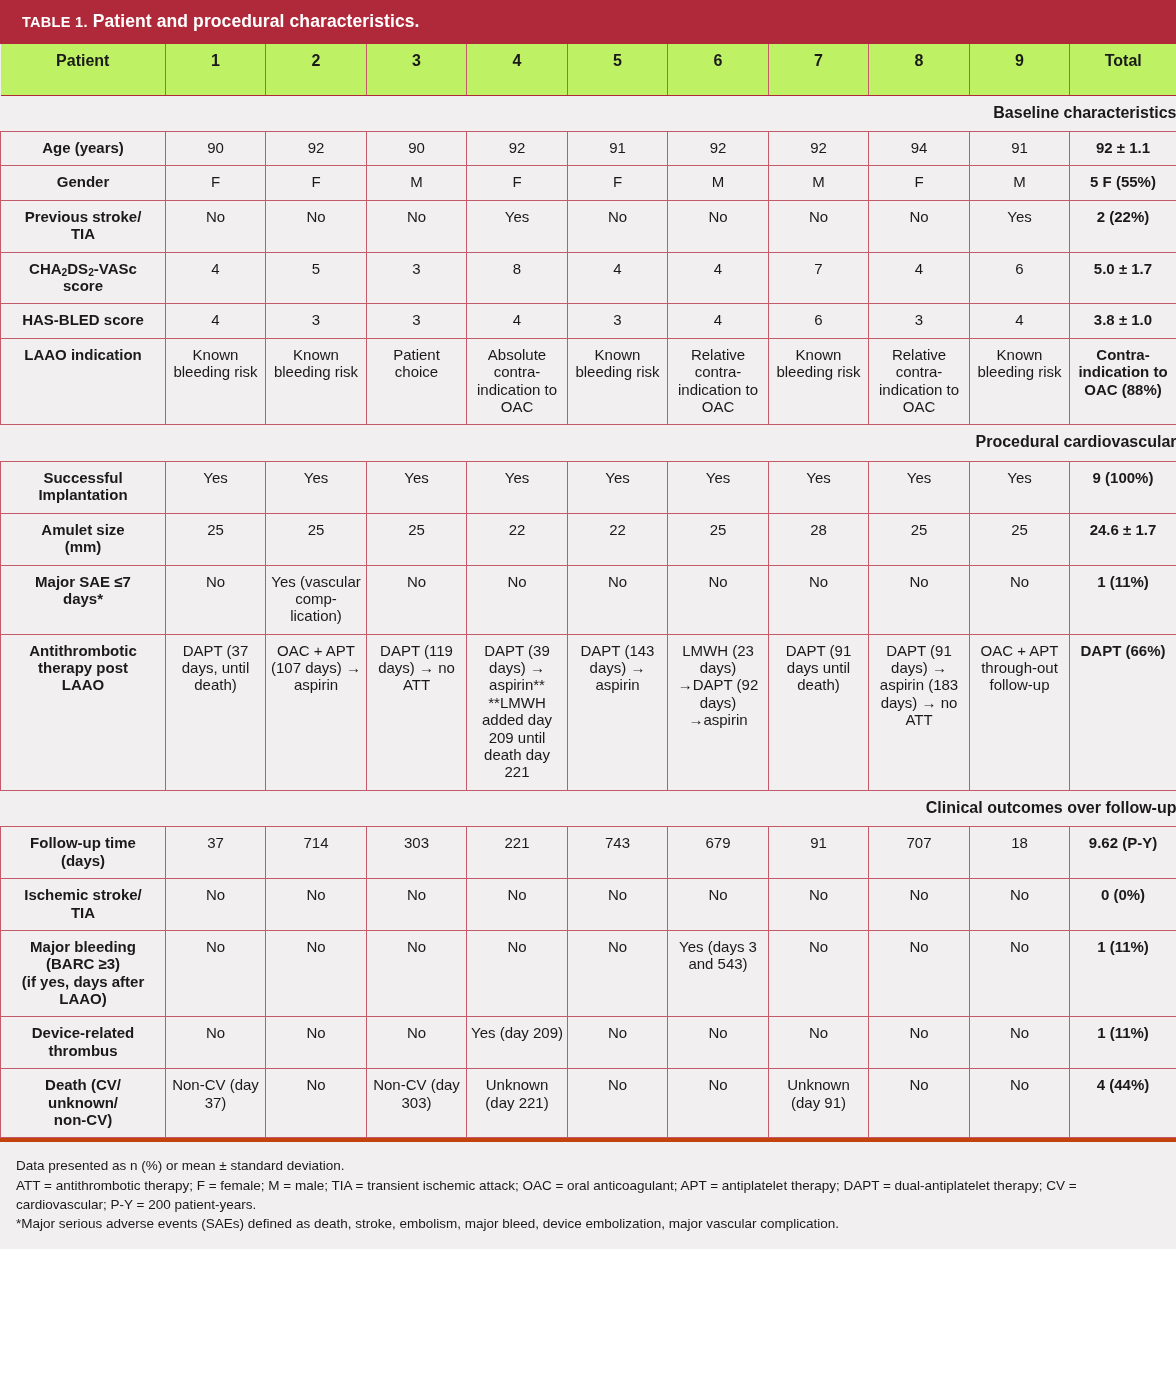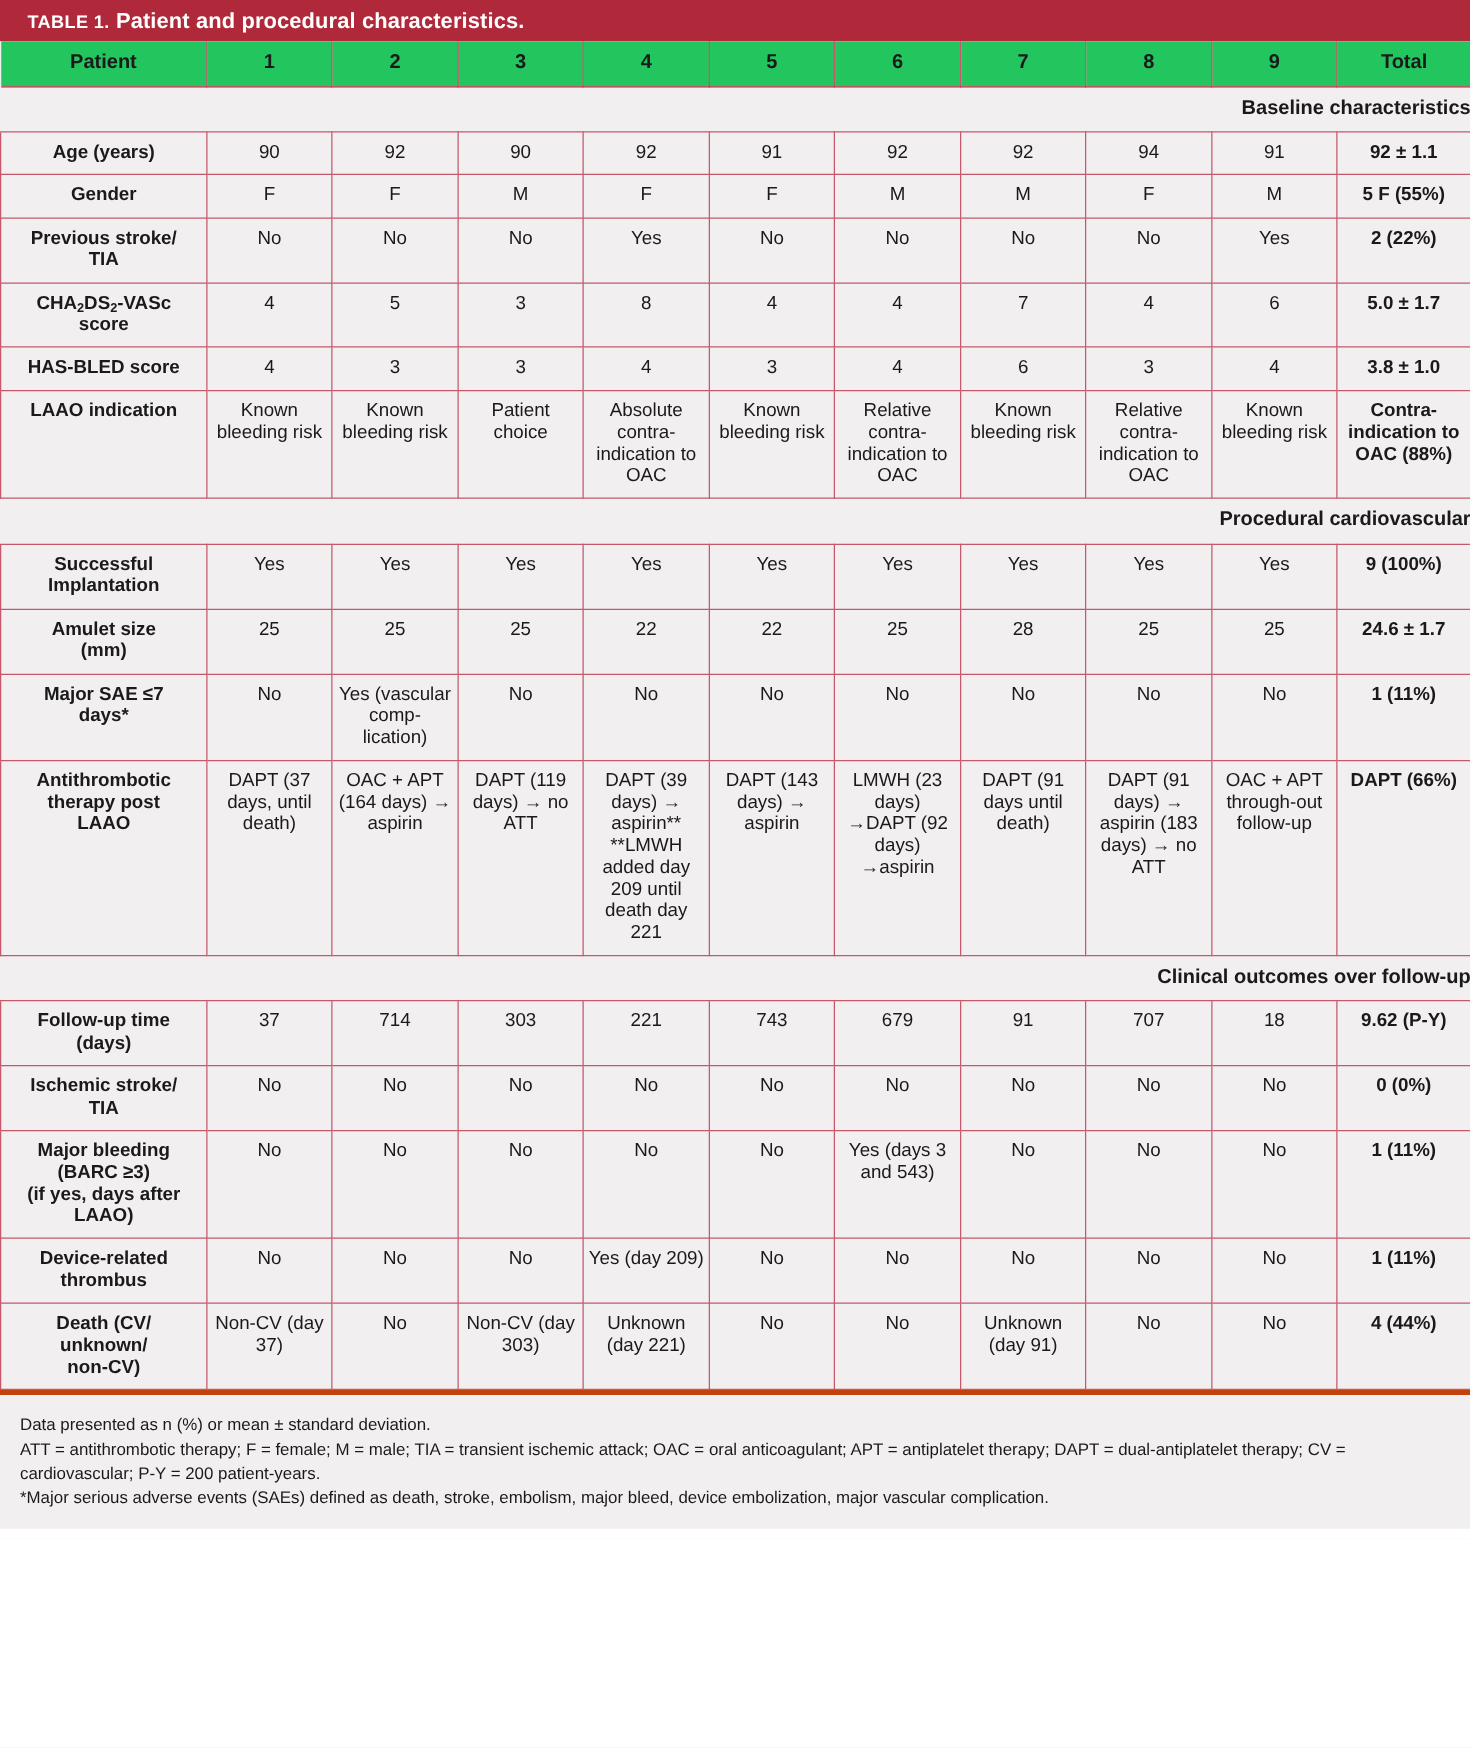--- a/index.html
+++ b/index.html
@@ -18,21 +18,21 @@
     width: 1176px;
     box-sizing: border-box;
     background: #f2eff0;
     position: relative;
   }
 
   
   .title-bar {
     background: #b22234;
     background: #b0293a;
-    height: 33px;
+    height: 44px;
     display: flex;
     align-items: center;
     padding: 0 0 0 22px;
     box-sizing: border-box;
   }
   .title-bar .title-text {
     color: #ffffff;
     font-size: 17.5px;
     font-weight: bold;
     letter-spacing: 0.1px;
@@ -60,27 +60,27 @@
     line-height: 1.16;
     text-align: center;
     background: #f2eff0;
     word-wrap: break-word;
     overflow-wrap: break-word;
     hyphens: none;
   }
 
   
   tr.head-row th {
-    background: #22c55e;
+    background: #bef264;
     font-weight: bold;
     font-size: 16px;
     border-top: none;
     border-bottom: 1px solid #b0293a;
     padding-top: 8px;
-    padding-bottom: 9px;
+    padding-bottom: 24px;
     vertical-align: middle;
   }
   tr.head-row th.col-label {
     border-left: none;
   }
   tr.head-row th.col-total {
     border-right: none;
   }
 
   
@@ -293,21 +293,21 @@
           <td>No</td>
           <td>No</td>
           <td>No</td>
           <td>No</td>
           <td>No</td>
           <td class="total-cell">1 (11%)</td>
         </tr>
         <tr>
           <td class="rowlabel">Antithrombotic<br>therapy post<br>LAAO</td>
           <td>DAPT (37 days, until death)</td>
-          <td>OAC + APT (164 days) → aspirin</td>
+          <td>OAC + APT (107 days) → aspirin</td>
           <td>DAPT (119 days) → no ATT</td>
           <td>DAPT (39 days) → aspirin** **LMWH added day 209 until death day 221</td>
           <td>DAPT (143 days) → aspirin</td>
           <td>LMWH (23 days) →DAPT (92 days) →aspirin</td>
           <td>DAPT (91 days until death)</td>
           <td>DAPT (91 days) → aspirin (183 days) → no ATT</td>
           <td>OAC + APT through-out follow-up</td>
           <td class="total-cell">DAPT (66%)</td>
         </tr>
         <tr class="section-row">

